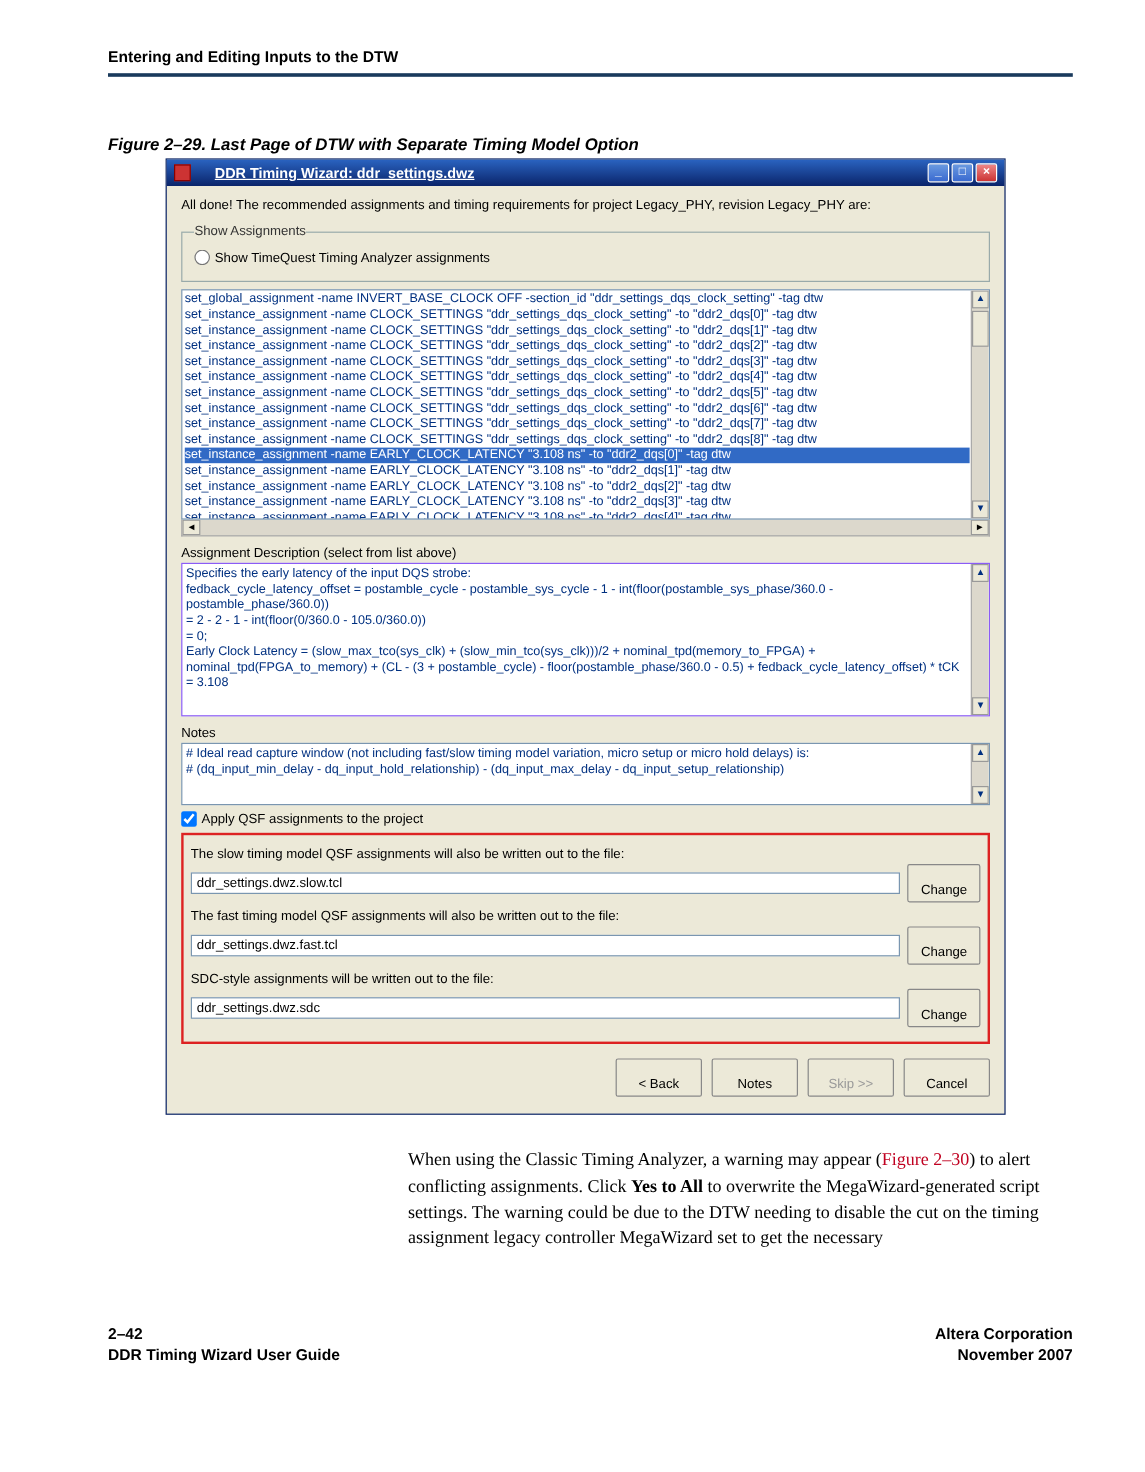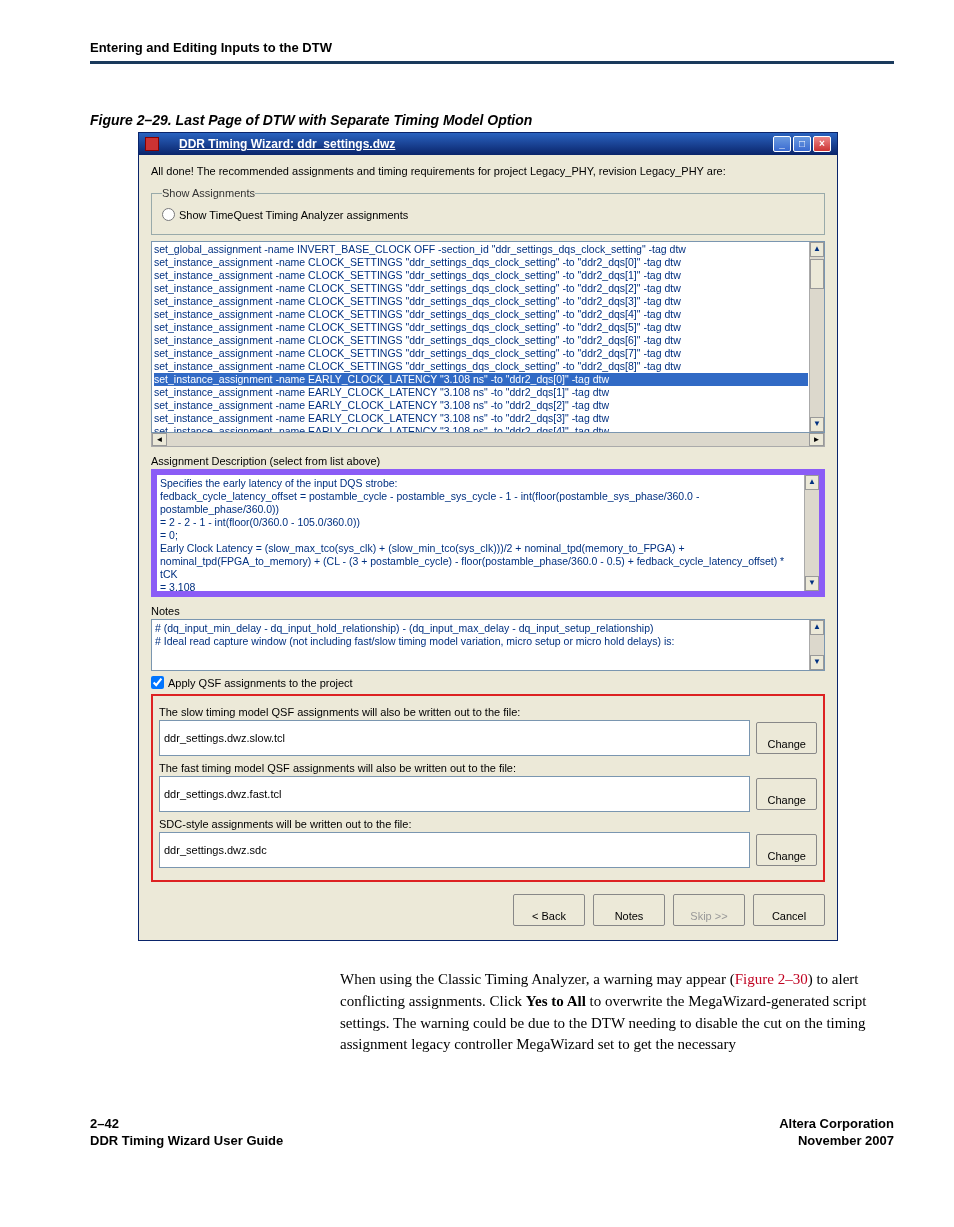--- a/index.html
+++ b/index.html
@@ -69,34 +69,34 @@
     padding:1px 16px 1px 2px;
   }
   .listbox .sel { background:#316ac5; color:#fff; }
   .scroll-stub { position:absolute; right:0; top:0; bottom:0; width:15px; background:#dcd8cc; border-left:1px solid #aaa; }
   .scroll-stub .sbtn { height:15px; background:#ece9d8; border:1px solid #999; font-size:8px; text-align:center; line-height:11px; }
   .scroll-stub .thumb { height:30px; background:#ece9d8; border:1px solid #999; margin-top:2px; }
   .hscroll { height:15px; background:#dcd8cc; border:1px solid #aaa; margin-top:-1px; border-top:1px solid #7a96b0; display:flex; justify-content:space-between; }
   .hscroll .hbtn { width:15px; background:#ece9d8; border:1px solid #999; font-size:8px; text-align:center; line-height:11px; }
   .section-label { margin:8px 0 2px; font-size:11px; color:#000; }
   .descbox {
-    background:#fff; border:6px solid #8b5cf6; padding:2px 16px 2px 3px;
+    background:#fff; border:1px solid #8b5cf6; padding:2px 16px 2px 3px;
     font-size:10.5px; line-height:13px; color:#003080; position:relative;
     height:128px; overflow:hidden;
   }
   .notesbox {
     background:#fff; border:1px solid #7a96b0; padding:2px 16px 2px 3px;
     font-size:10.5px; line-height:13px; color:#003080; position:relative;
     height:52px; overflow:hidden;
   }
   .chk-row { display:flex; align-items:center; gap:4px; margin:5px 0; font-size:11px; }
   .red-frame { border:2px solid #d22; padding:6px 6px 6px; }
   .file-row { display:flex; align-items:center; gap:6px; margin:2px 0 6px; }
   .file-input {
-    flex:1; background:#fff; border:1px solid #7a96b0; height:36px;
+    flex:1; background:#fff; border:1px solid #7a96b0; height:18px;
     font-size:11px; padding:1px 4px;
   }
   .btn {
     background:#ece9d8; border:1px solid #888; border-radius:2px;
     padding:15px 10px; font-size:11px; height:20px;
     font-family:Tahoma,Arial,sans-serif;
   }
   .btn.disabled { color:#999; }
   .file-label { font-size:11px; margin:4px 0 2px; }
   .bottom-btns { display:flex; justify-content:flex-end; gap:8px; margin-top:12px; }
@@ -188,22 +188,22 @@
           <div>Early Clock Latency = (slow_max_tco(sys_clk) + (slow_min_tco(sys_clk)))/2 + nominal_tpd(memory_to_FPGA) + nominal_tpd(FPGA_to_memory) + (CL - (3 + postamble_cycle) - floor(postamble_phase/360.0 - 0.5) + fedback_cycle_latency_offset) * tCK</div>
           <div>  = 3.108</div>
           <div class="scroll-stub">
           <div class="sbtn">▲</div>
           <div class="sbtn" style="position:absolute;bottom:0;left:0;right:0">▼</div>
         </div>
       </div>
 
       <div class="section-label">Notes</div>
       <div class="notesbox" id="notesbox">
-        <div># (dq_input_min_delay - dq_input_hold_relationship) - (dq_input_max_delay - dq_input_setup_relationship)</div>
-          <div># Ideal read capture window (not including fast/slow timing model variation, micro setup or micro hold delays) is:</div>
+        <div># Ideal read capture window (not including fast/slow timing model variation, micro setup or micro hold delays) is:</div>
+          <div># (dq_input_min_delay - dq_input_hold_relationship) - (dq_input_max_delay - dq_input_setup_relationship)</div>
           <div class="scroll-stub">
           <div class="sbtn">▲</div>
           <div class="sbtn" style="position:absolute;bottom:0;left:0;right:0">▼</div>
         </div>
       </div>
 
       <label class="chk-row">
         <input type="checkbox" checked="" style="">
         <span>Apply QSF assignments to the project</span>
       </label>

